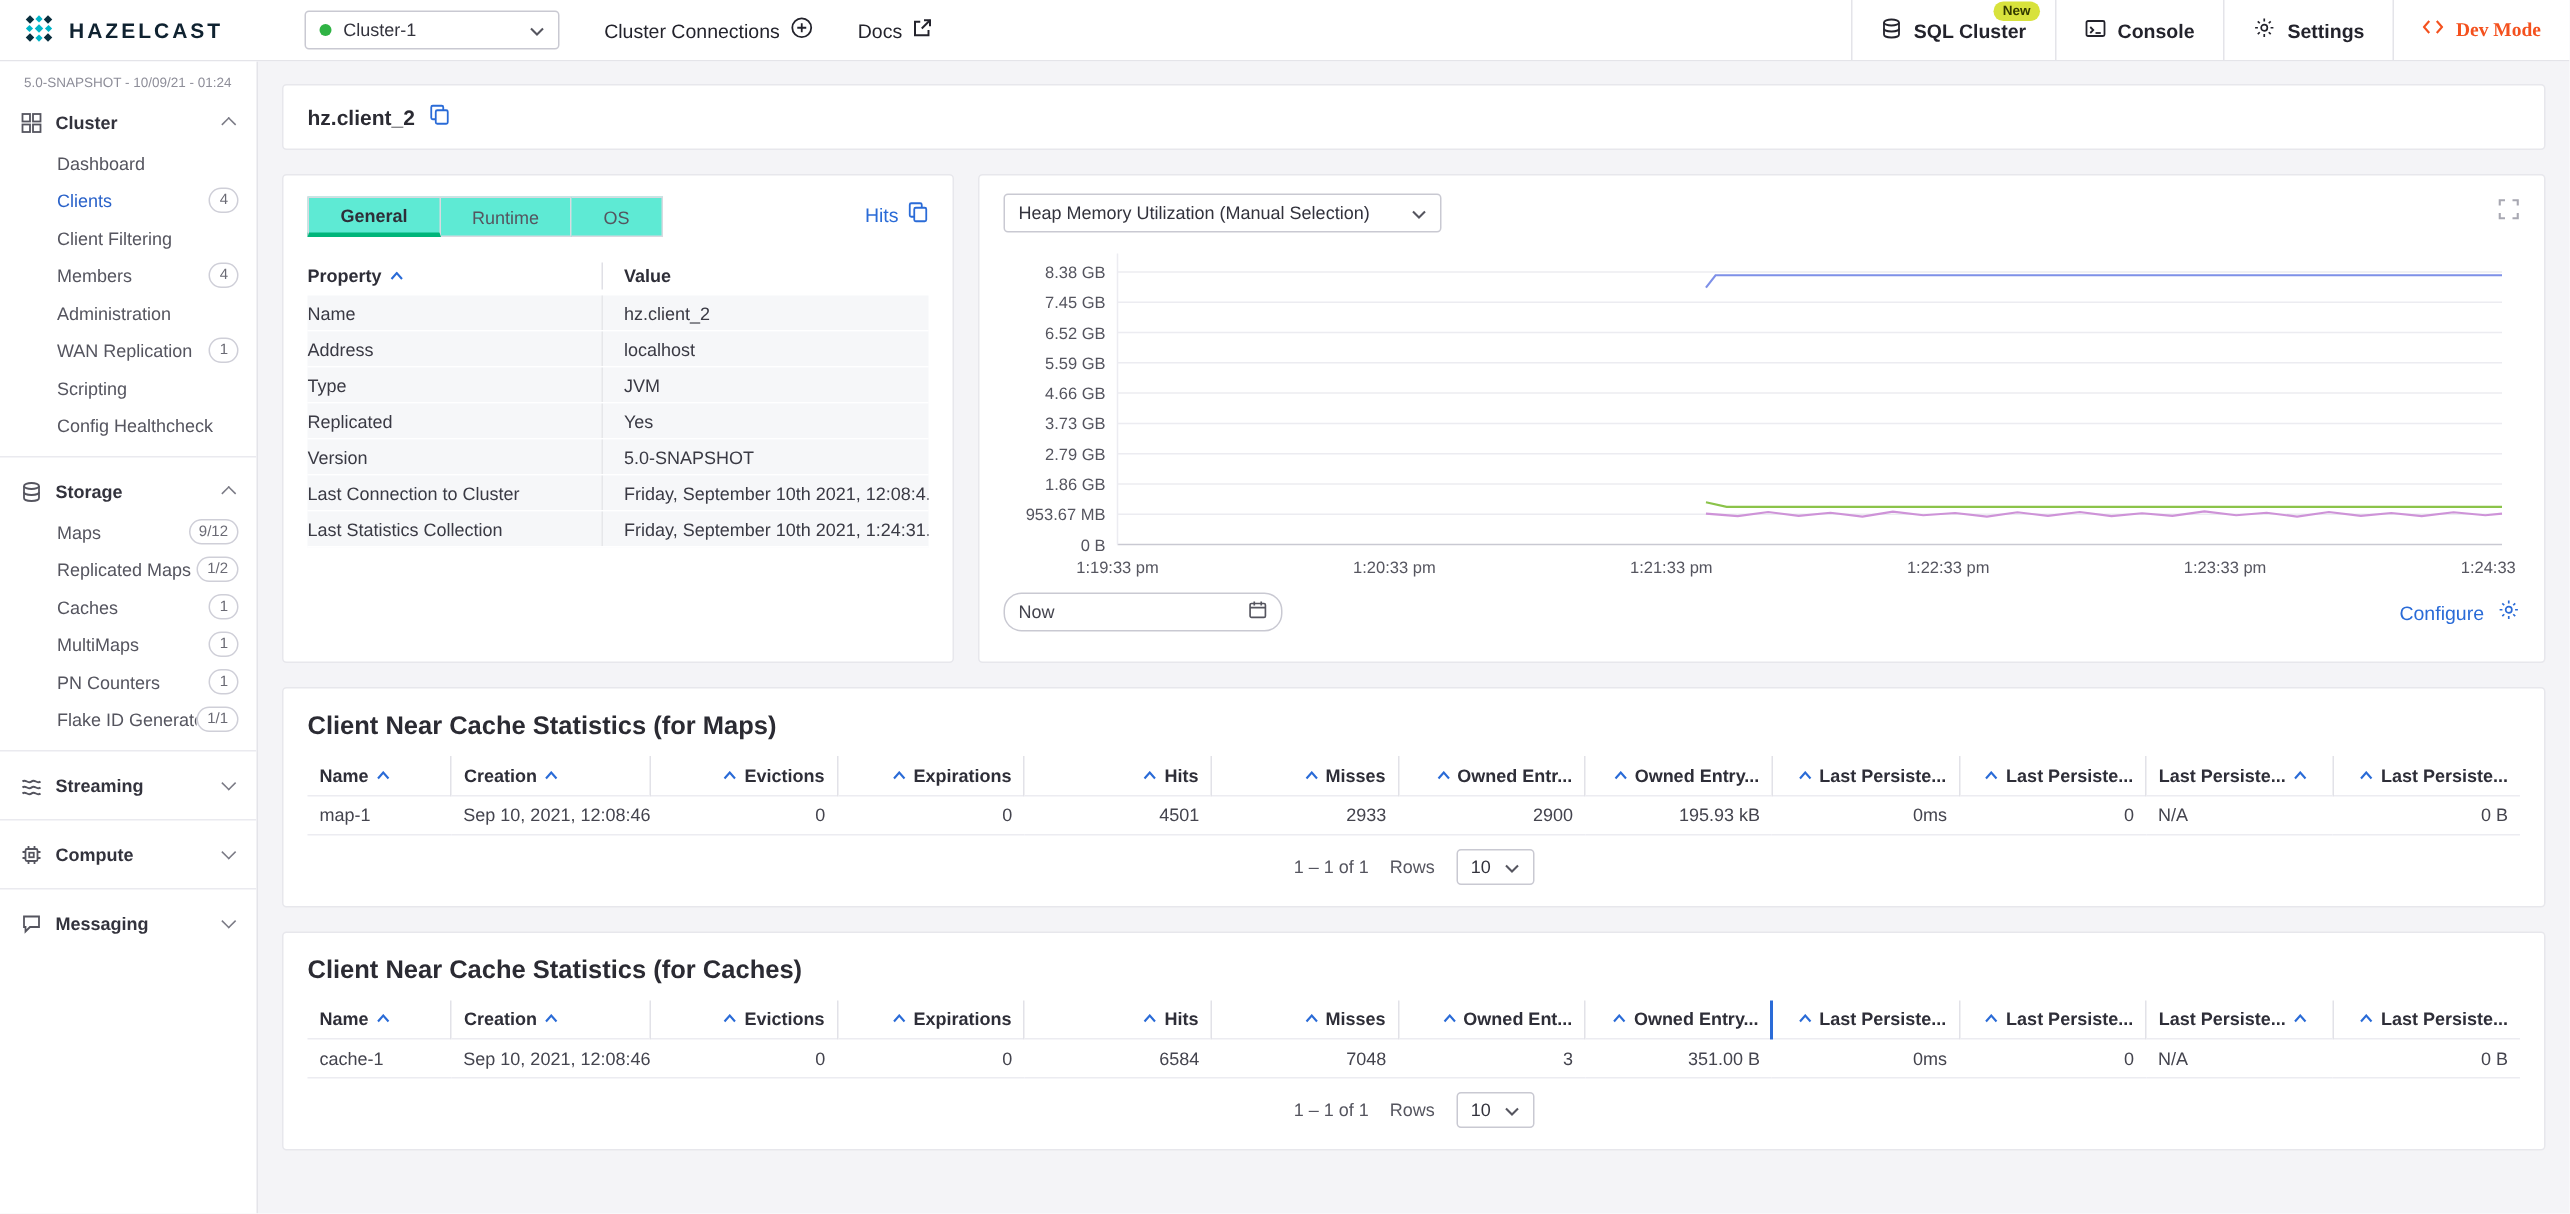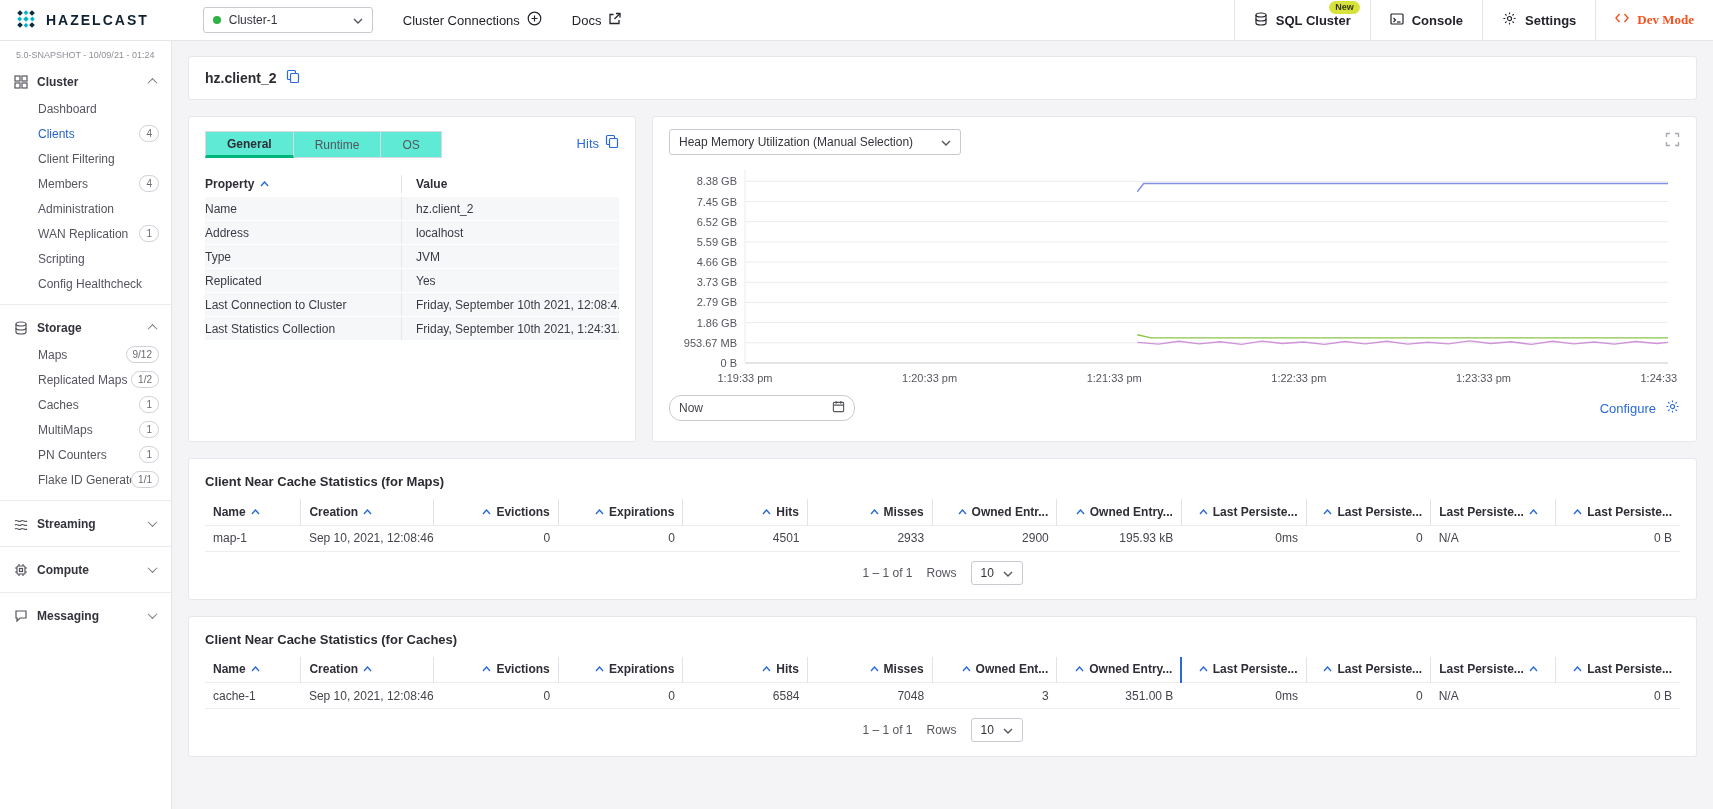--- a/index.html
+++ b/index.html
@@ -63,21 +63,21 @@
   .metric-select { width: 292px; }
   .metric-select span:first-child { flex: 1; }
   .expand-ic { color: #a8a8b2; cursor: pointer; margin-top: 3px; }
   .chart-wrap { height: 234px; margin-top: 4px; position: relative; overflow: hidden; }
   .chart-foot { display: flex; justify-content: space-between; align-items: center; margin-top: 2px; }
   .time-input { width: 186px; color: #44444e; border-radius: 12px; }
   .time-input span:first-child { flex: 1; }
   .configure { color: #2a6bd7; display: flex; gap: 9px; align-items: center; font-size: 13px; cursor: pointer; }
 
   .stats-card { padding-bottom: 2px; }
-  .stats-title { font-weight: bold; font-size: 13px; color: #2b2b33; padding: 15px 16px 10px; }
+  .stats-title { font-weight: bold; font-size: 17px; color: #2b2b33; padding: 15px 16px 10px; }
   table.stats { width: calc(100% - 32px); margin: 0 16px; border-collapse: collapse; table-layout: fixed; font-size: 12px; }
   .stats th { font-weight: bold; color: #2e2e38; height: 26px; white-space: nowrap; overflow: hidden; padding: 0 8px; cursor: pointer; }
   .stats th:not(:first-child) { border-left: 1px solid #e2e2e8; }
   .stats th.hl { border-left: 2px solid #2a6bd7; }
   .stats th .hd { display: flex; gap: 5px; align-items: center; }
   .stats th.r .hd { justify-content: flex-end; }
   .stats td { height: 26px; border-top: 1px solid #ececf1; border-bottom: 1px solid #ececf1; padding: 0 8px; white-space: nowrap; overflow: hidden; color: #44444e; }
   .stats td.r { text-align: right; }
   .pagination { display: flex; justify-content: center; align-items: center; gap: 14px; padding: 9px 0 12px; color: #55555f; }
   .page-select { width: 52px; height: 24px; }
@@ -340,20 +340,24 @@
               </div>
               <div class="prop-row">
                 <span class="pname">Type</span>
                 <span class="pval">JVM</span>
               </div>
               <div class="prop-row">
                 <span class="pname">Replicated</span>
                 <span class="pval">Yes</span>
               </div>
               <div class="prop-row">
+                <span class="pname">Version</span>
+                <span class="pval">5.0-SNAPSHOT</span>
+              </div>
+              <div class="prop-row">
                 <span class="pname">Last Connection to Cluster</span>
                 <span class="pval">Friday, September 10th 2021, 12:08:4...</span>
               </div>
               <div class="prop-row">
                 <span class="pname">Last Statistics Collection</span>
                 <span class="pval">Friday, September 10th 2021, 1:24:31...</span>
               </div>
             </div>
         </section>
 

